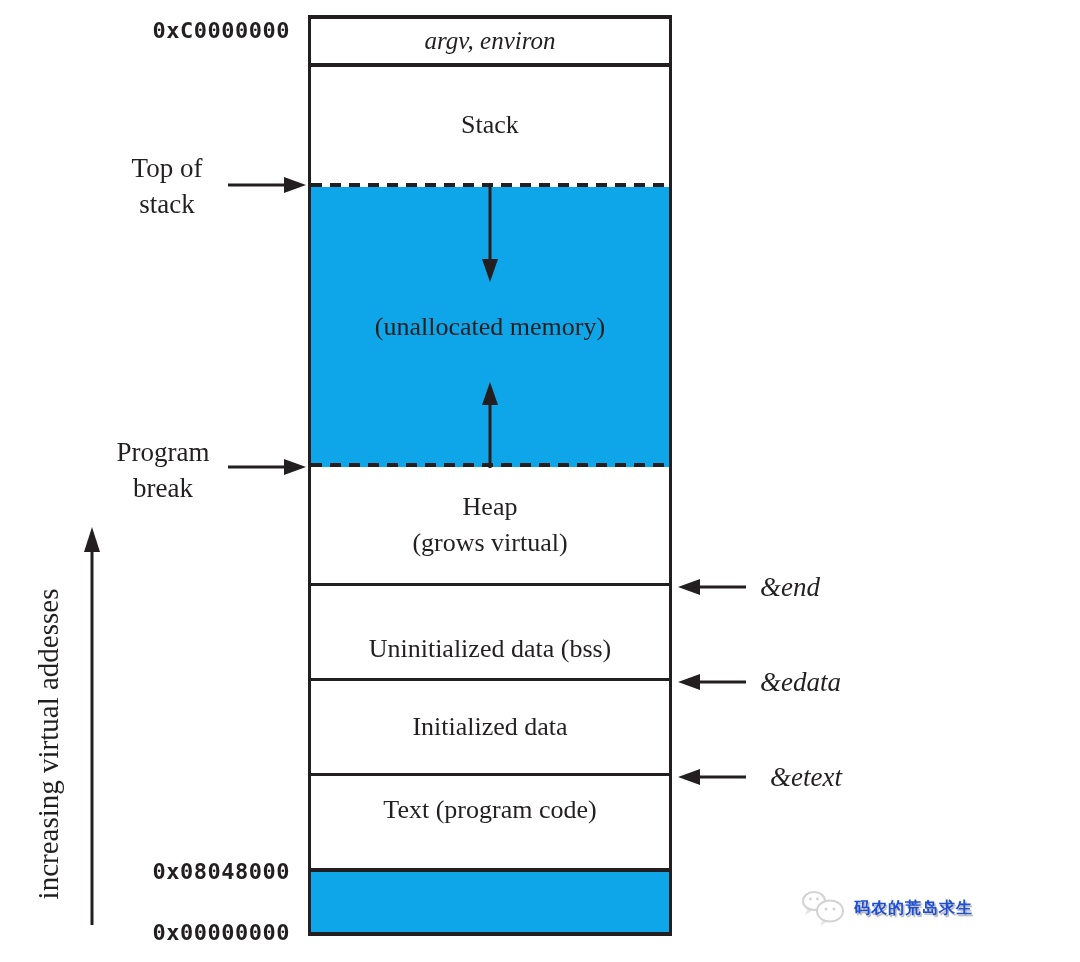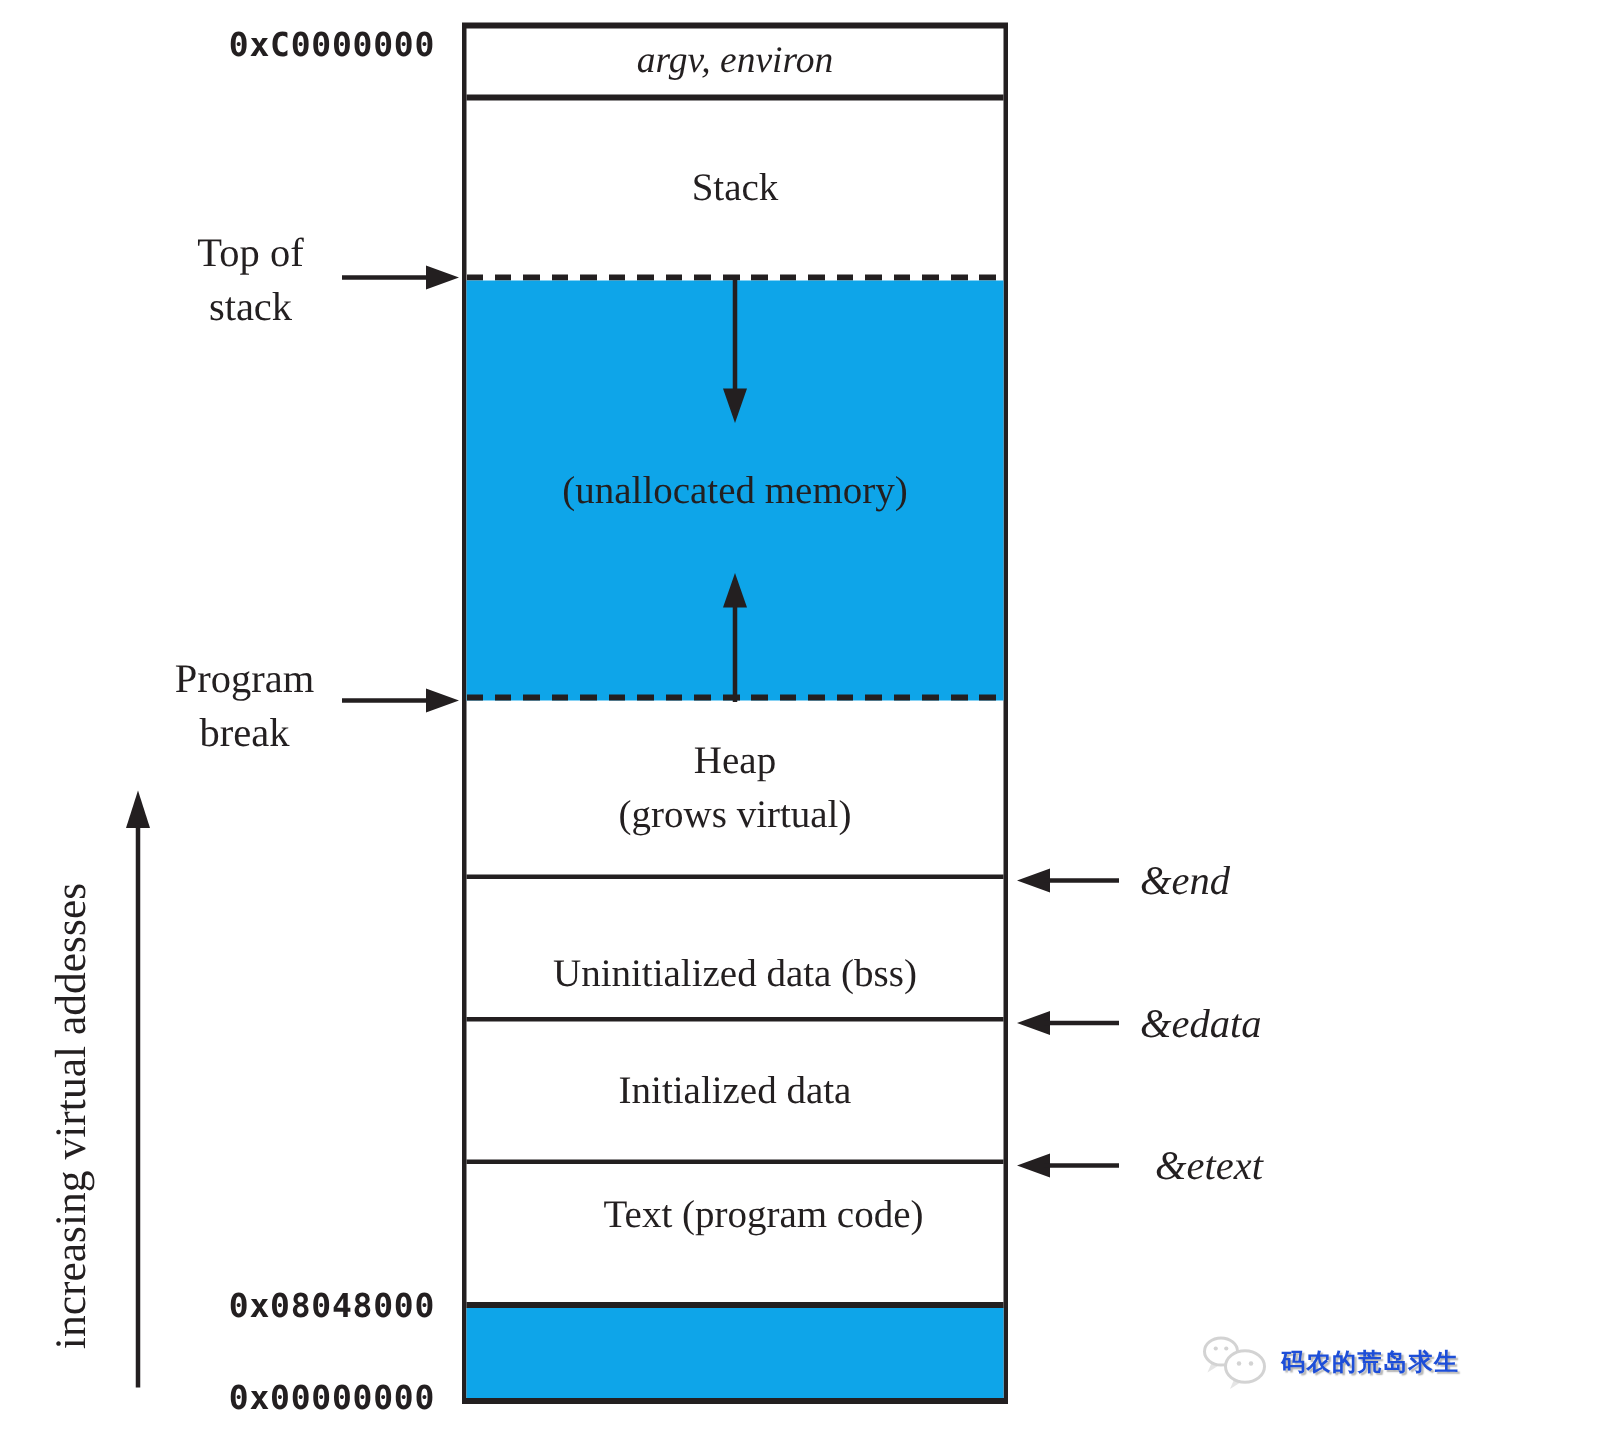--- a/index.html
+++ b/index.html
@@ -154,21 +154,21 @@
   </div>
 
   <div class="abs divider" style="top:678px;height:3px;"></div>
 
   <div class="abs seg" style="top:681px;height:92px;">
     <div>Initialized data</div>
   </div>
 
   <div class="abs divider" style="top:773px;height:3px;"></div>
 
-  <div class="abs seg" style="top:776px;height:68px;padding-left:19px;">
+  <div class="abs seg" style="top:776px;height:68px;">
     <div>Text (program code)</div>
   </div>
 
   <div class="abs divider" style="top:868px;height:4px;"></div>
 
   <div class="abs seg shaded" style="top:872px;height:60px;"></div>
 
   <div class="abs hexaddr" style="top:17px;">0xC0000000</div>
   <div class="abs hexaddr" style="top:858px;">0x08048000</div>
   <div class="abs hexaddr" style="top:919px;">0x00000000</div>

